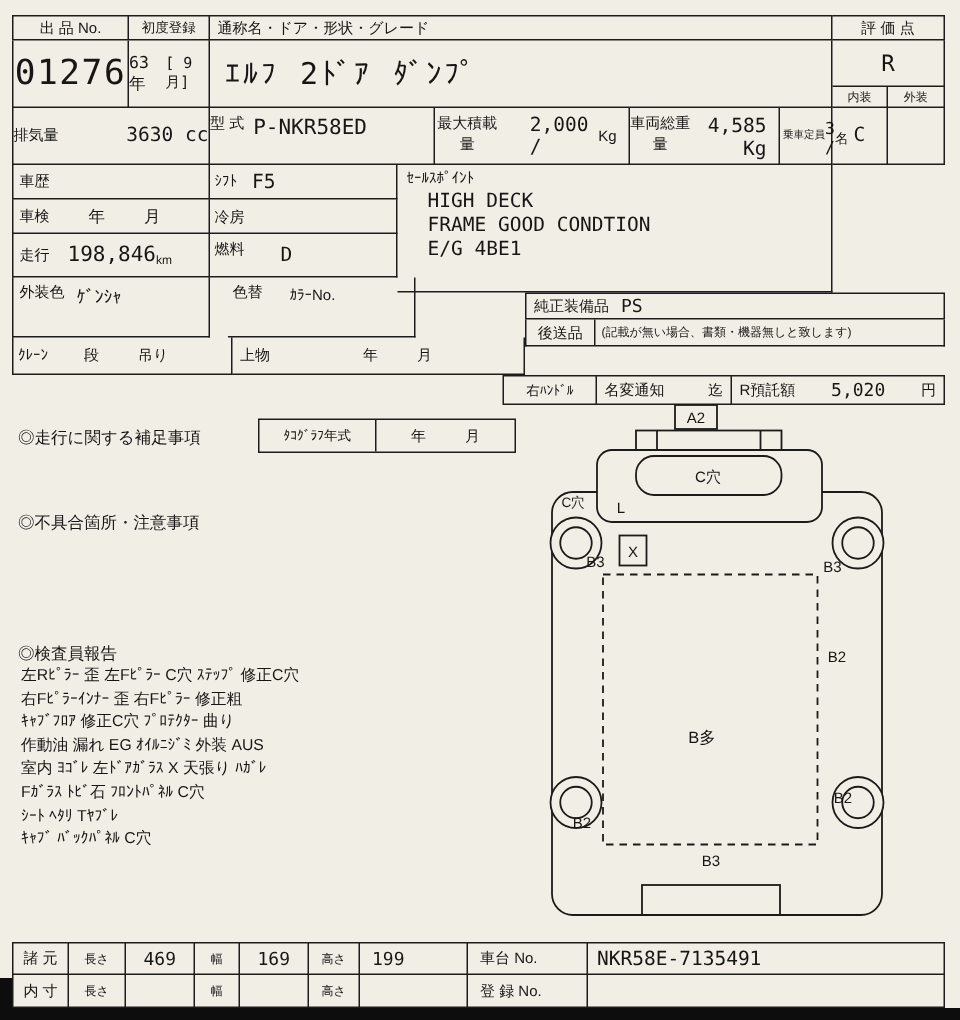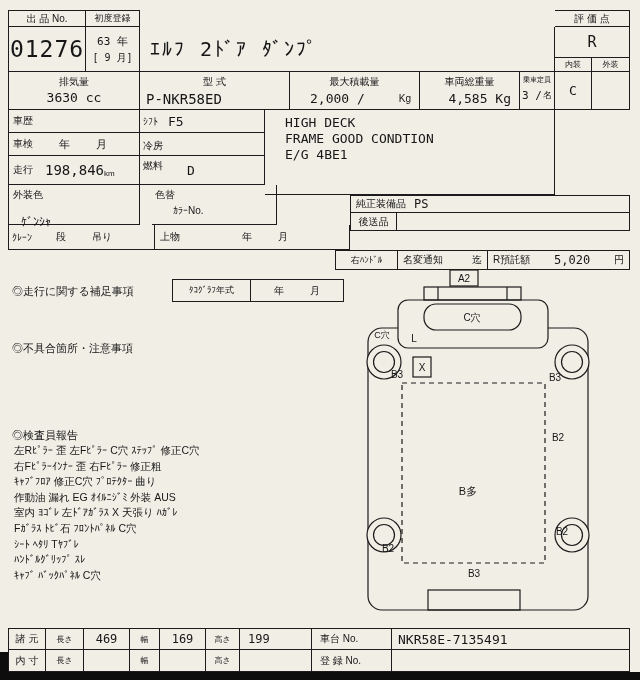--- a/index.html
+++ b/index.html
@@ -11,40 +11,41 @@
     position:relative;
     overflow:hidden;
   }
   #sheet { position:absolute; inset:0; }
   .cell { position:absolute; border:1px solid #1c1c1c; background:transparent; }
   .nl { border-left:none; }
   .nt { border-top:none; }
   .abs { position:absolute; }
   .hdr { display:flex; align-items:center; justify-content:center; font-size:10px; }
   .ctr { display:flex; align-items:center; justify-content:center; }
-  .col { display:flex; flex-direction:column; }
+  .col { display:flex; flex-direction:row; }
   .row { display:flex; align-items:center; }
   .mono { font-family:"DejaVu Sans Mono", monospace; }
   .sm { font-size:10px; }
   svg text { font-family:"Liberation Sans", sans-serif; fill:#161616; }
 </style>
 </head>
 <body>
 
 <div id="sheet">
 
   <div class="cell hdr" style="left:8px;top:10px;width:78px;height:17px">出 品 No.</div>
   <div class="cell nt ctr mono" style="left:8px;top:27px;width:78px;height:45px;font-size:23px;letter-spacing:1px">01276</div>
 
   <div class="cell nl hdr" style="left:86px;top:10px;width:54px;height:17px;font-size:9px">初度登録</div>
   <div class="cell nl nt col mono" style="left:86px;top:27px;width:54px;height:45px;align-items:center;justify-content:center;gap:2px">
     <span style="font-size:11px">63  年</span>
     <span style="font-size:10px">[ 9 月]</span>
   </div>
 
+  <div class="cell nl hdr" style="left:140px;top:10px;width:415px;height:17px;justify-content:flex-start;padding-left:5px">通称名・ドア・形状・グレード</div>
   <div class="cell nl nt row mono" style="left:140px;top:27px;width:415px;height:45px;font-size:20px;padding-left:10px;letter-spacing:2px">ｴﾙﾌ 2ﾄﾞｱ ﾀﾞﾝﾌﾟ</div>
 
   <div class="cell nl hdr" style="left:555px;top:10px;width:75px;height:17px">評 価 点</div>
   <div class="cell nl nt ctr mono" style="left:555px;top:27px;width:75px;height:31px;font-size:15px">R</div>
   <div class="cell nl nt hdr" style="left:555px;top:58px;width:37px;height:14px;font-size:8px">内装</div>
   <div class="cell nl nt hdr" style="left:592px;top:58px;width:38px;height:14px;font-size:8px">外装</div>
   <div class="cell nl nt ctr mono" style="left:555px;top:72px;width:37px;height:38px;font-size:13px">C</div>
   <div class="cell nl nt" style="left:592px;top:72px;width:38px;height:38px"></div>
 
   <div class="cell nt col" style="left:8px;top:72px;width:132px;height:38px;align-items:center;padding:3px 0 4px;justify-content:space-between">
@@ -96,52 +97,54 @@
     <span class="mono" style="font-size:14px;margin-left:12px">198,846</span>
     <span style="font-size:8px;margin-top:6px">km</span>
   </div>
   <div class="cell nl nt row" style="left:140px;top:156px;width:125px;height:29px;padding-left:3px">
     <span class="sm" style="align-self:flex-start;margin-top:3px">燃料</span>
     <span class="mono" style="font-size:13px;margin-left:24px">D</span>
   </div>
 
   <div class="cell nt col" style="left:8px;top:185px;width:132px;height:40px;padding:3px 0 0 4px">
     <span style="font-size:10px">外装色</span>
-    <span class="mono" style="font-size:12px;padding-left:8px;margin-top:13px">ｹﾞﾝｼｬ</span>
+    <span class="mono" style="font-size:12px;padding-left:8px;margin-top:3px">ｹﾞﾝｼｬ</span>
   </div>
   <div class="cell nl nt col" style="left:152px;top:185px;width:125px;height:40px;padding:3px 0 0 3px">
     <span class="sm">色替</span>
     <span style="font-size:10px;padding-left:18px;margin-top:3px">ｶﾗｰNo.</span>
   </div>
 
   <div class="cell nt row" style="left:8px;top:225px;width:147px;height:25px;padding-left:3px">
     <span class="sm">ｸﾚｰﾝ</span>
     <span style="font-size:10px;margin-left:24px">段</span>
     <span style="font-size:10px;margin-left:26px">吊り</span>
   </div>
   <div class="cell nl nt row" style="left:155px;top:225px;width:195px;height:25px;padding-left:5px">
     <span style="font-size:10px">上物</span>
     <span style="font-size:10px;margin-left:62px">年</span>
     <span style="font-size:10px;margin-left:26px">月</span>
   </div>
 
   <div class="cell nl nt" style="left:265px;top:110px;width:290px;height:85px;padding:3px 6px">
+    <div class="sm">ｾｰﾙｽﾎﾟｲﾝﾄ</div>
     <div class="mono" style="font-size:13px;line-height:16px;padding-left:14px;margin-top:2px">
       <div>HIGH DECK</div>
       <div>FRAME GOOD CONDTION</div>
       <div>E/G 4BE1</div>
     </div>
   </div>
 
   <div class="cell row" style="left:350px;top:195px;width:280px;height:18px;padding-left:5px">
     <span class="sm">純正装備品</span>
     <span class="mono" style="font-size:12px;margin-left:8px">PS</span>
   </div>
   <div class="cell nt row" style="left:350px;top:213px;width:280px;height:18px">
     <span class="sm ctr" style="width:46px;height:100%;border-right:1px solid #1c1c1c">後送品</span>
+    <span style="font-size:8px;padding-left:4px">(記載が無い場合、書類・機器無しと致します)</span>
   </div>
 
   <div class="cell hdr" style="left:335px;top:250px;width:63px;height:20px;font-size:9px">右ﾊﾝﾄﾞﾙ</div>
   <div class="cell nl row" style="left:398px;top:250px;width:90px;height:20px;justify-content:space-between;padding:0 5px">
     <span class="sm">名変通知</span>
     <span class="sm">迄</span>
   </div>
   <div class="cell nl row" style="left:488px;top:250px;width:142px;height:20px;justify-content:space-between;padding:0 5px">
     <span class="sm">R預託額</span>
     <span class="mono" style="font-size:12px">5,020</span>
@@ -161,21 +164,20 @@
   <div class="abs" style="left:12px;top:428px;font-size:11px">◎検査員報告</div>
 
   <div class="abs" style="left:14px;top:443px;font-size:10.5px;line-height:15.6px;white-space:nowrap">
     <div>左Rﾋﾟﾗｰ 歪  左Fﾋﾟﾗｰ C穴  ｽﾃｯﾌﾟ 修正C穴</div>
     <div>右Fﾋﾟﾗｰｲﾝﾅｰ 歪  右Fﾋﾟﾗｰ 修正粗</div>
     <div>ｷｬﾌﾞﾌﾛｱ 修正C穴  ﾌﾟﾛﾃｸﾀｰ 曲り</div>
     <div>作動油 漏れ  EG ｵｲﾙﾆｼﾞﾐ  外装 AUS</div>
     <div>室内 ﾖｺﾞﾚ  左ﾄﾞｱｶﾞﾗｽ X  天張り ﾊｶﾞﾚ</div>
     <div>Fｶﾞﾗｽ ﾄﾋﾞ石  ﾌﾛﾝﾄﾊﾟﾈﾙ C穴</div>
     <div>ｼｰﾄ ﾍﾀﾘ Tﾔﾌﾞﾚ</div>
-    <div>ﾊﾝﾄﾞﾙｸﾞﾘｯﾌﾟ ｽﾚ</div>
     <div>ｷｬﾌﾞ ﾊﾞｯｸﾊﾟﾈﾙ C穴</div>
   </div>
 
   <svg class="abs" style="left:352px;top:266px" width="278" height="360" viewBox="0 0 278 360">
     <g stroke="#1b1b1b" stroke-width="1.2" fill="none">
 
       <rect x="16" y="62" width="220" height="282" rx="14"></rect>
 
       <rect x="50" y="117" width="143" height="180" stroke-dasharray="5 4"></rect>
 

